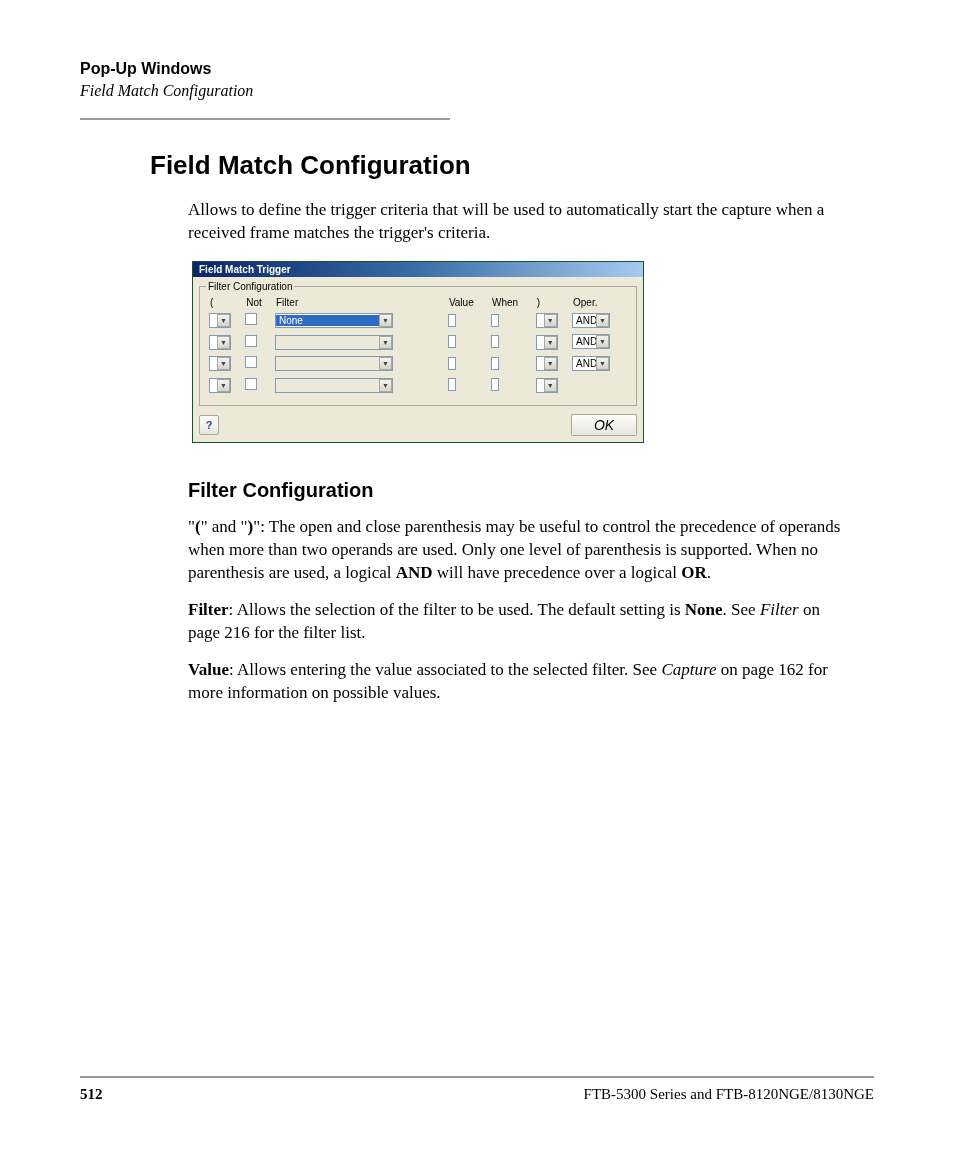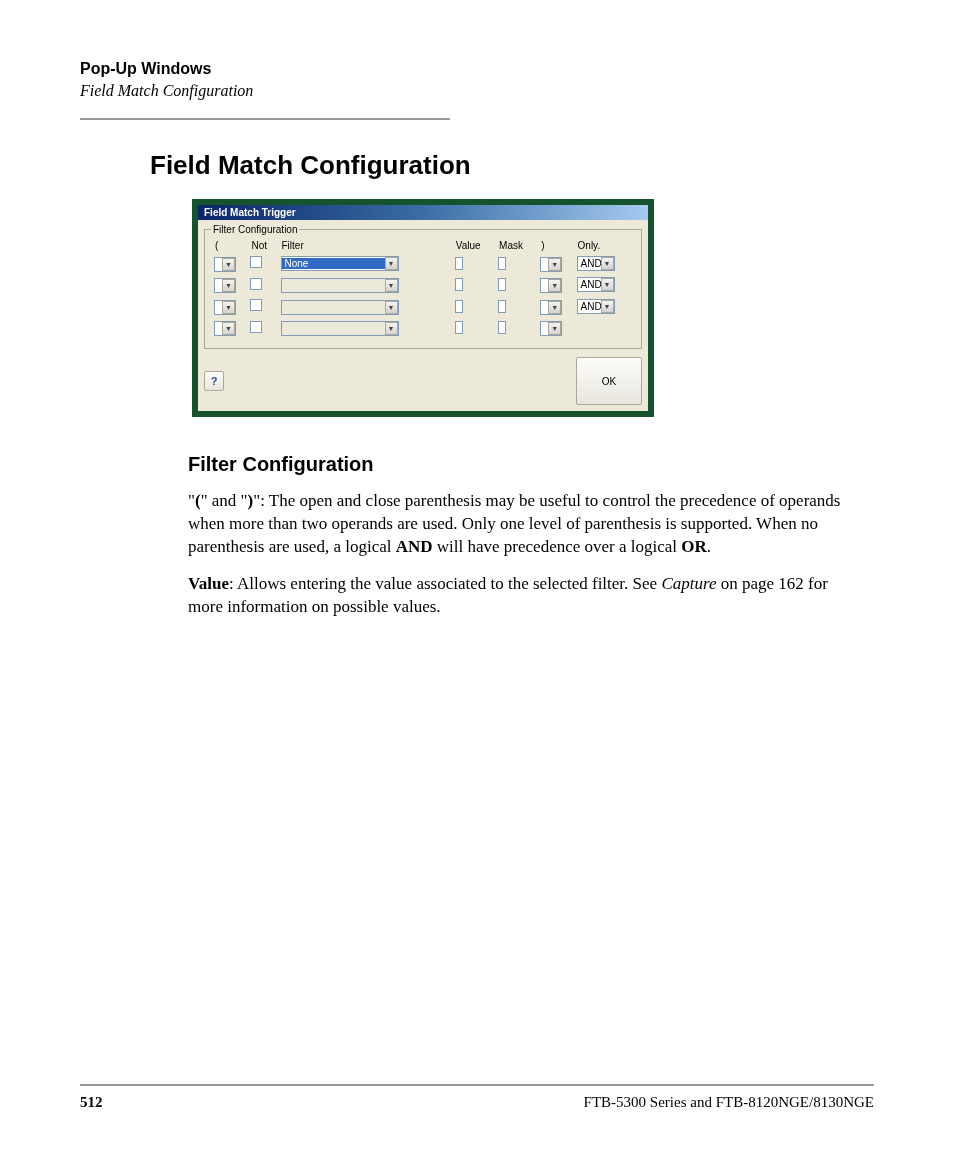--- a/index.html
+++ b/index.html
@@ -54,21 +54,21 @@
   }
   .b { font-weight: bold; }
   .i { font-style: italic; }
 
   
   .dialog-wrap {
     margin: 16px 0 10px 112px;
   }
   .dialog {
     width: 450px;
-    border: 6px solid #14532d;
+    border: 1px solid #14532d;
     font-family: Tahoma, Arial, sans-serif;
     font-size: 10px;
     background: #ece9d8;
   }
   .dialog-title {
     background: linear-gradient(to right, #0a246a 0%, #3a6ea5 50%, #a6caf0 100%);
     color: #fff;
     font-weight: bold;
     padding: 2px 6px;
     font-size: 10px;
@@ -157,29 +157,30 @@
     background: linear-gradient(#fdfdfb,#e7e5dd);
     border-radius: 2px;
     display: flex; align-items: center; justify-content: center;
     font-size: 11px; font-weight: bold; color: #2a4a9a;
   }
   .ok-btn {
     min-width: 48px; height: 20px;
     border: 1px solid #aca899;
     background: linear-gradient(#fdfdfb,#e7e5dd);
     border-radius: 2px;
-    font-size: 10px;
+    font-size: 14px;
     display: flex; align-items: center; justify-content: center;
-    padding: 13px 8px;
+    padding: 0 8px;
+    font-style: italic;
   }
 
   
   .page-footer {
     position: absolute;
-    left: 80px; right: 80px; bottom: 48px;
+    left: 80px; right: 80px; bottom: 56px;
   }
   .page-footer hr {
     border: none;
     border-top: 2px solid #999;
     margin: 0 0 8px 0;
   }
   .page-footer .row {
     display: flex;
     justify-content: space-between;
     font-size: 15px;
@@ -192,37 +193,38 @@
 <div class="page">
 
   <div class="header-block">
     <div class="header-title">Pop-Up Windows</div>
     <div class="header-sub">Field Match Configuration</div>
   </div>
   <hr class="header-rule">
 
   <h1 class="main-title">Field Match Configuration</h1>
 
+  <p class="body-text">Allows to define the trigger criteria that will be used to automatically start the capture when a received frame matches the trigger's criteria.</p>
 
   <div class="dialog-wrap">
     <div class="dialog">
       <div class="dialog-title">Field Match Trigger</div>
       <div class="dialog-body">
         <fieldset class="filter-config">
           <legend>Filter Configuration</legend>
           <table class="ftable">
             <tbody>
                 <tr>
               <th>(</th>
               <th>Not</th>
               <th>Filter</th>
               <th>Value</th>
-              <th>Mask</th>
+              <th>When</th>
               <th>)</th>
-              <th>Only.</th>
+              <th>Oper.</th>
             </tr>
 
             <tr>
               <td><span class="dd w-paren">
                       <span class="val"></span>
                       <span class="arrow">▼</span>
                     </span></td>
               <td><span class="cb"></span></td>
               <td><span class="dd w-filter sel">
                       <span class="val">None</span>
@@ -315,20 +317,23 @@
     </div>
   </div>
 
   <h2 class="sub-title">Filter Configuration</h2>
 
   <p class="body-text">
     <span>"</span><span class="b">(</span><span>" and "</span><span class="b">)</span><span>": The open and close parenthesis may be useful to control the precedence of operands when more than two operands are used. Only one level of parenthesis is supported. When no parenthesis are used, a logical </span><span class="b">AND</span><span> will have precedence over a logical </span><span class="b">OR</span><span>.</span>
   </p>
 
 
+  <p class="body-text">
+    <span class="b">Filter</span><span>: Allows the selection of the filter to be used. The default setting is </span><span class="b">None</span><span>. See </span><span class="i">Filter</span><span> on page 216 for the filter list.</span>
+  </p>
 
   <p class="body-text">
     <span class="b">Value</span><span>: Allows entering the value associated to the selected filter. See </span><span class="i">Capture</span><span> on page 162 for more information on possible values.</span>
   </p>
 
   <div class="page-footer">
     <hr>
     <div class="row">
       <span class="pnum">512</span>
       <span>FTB-5300 Series and FTB-8120NGE/8130NGE</span>

